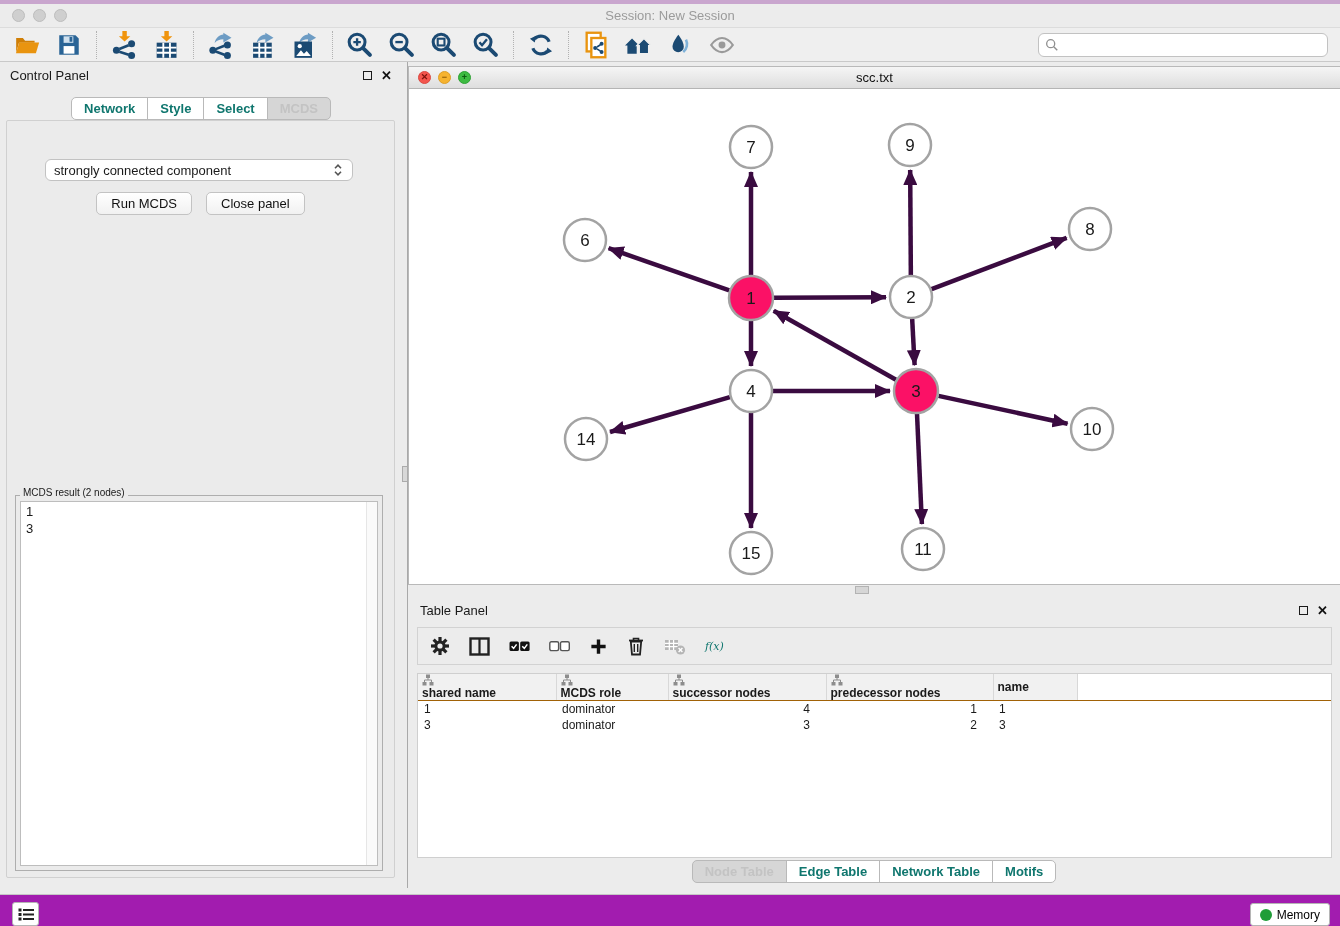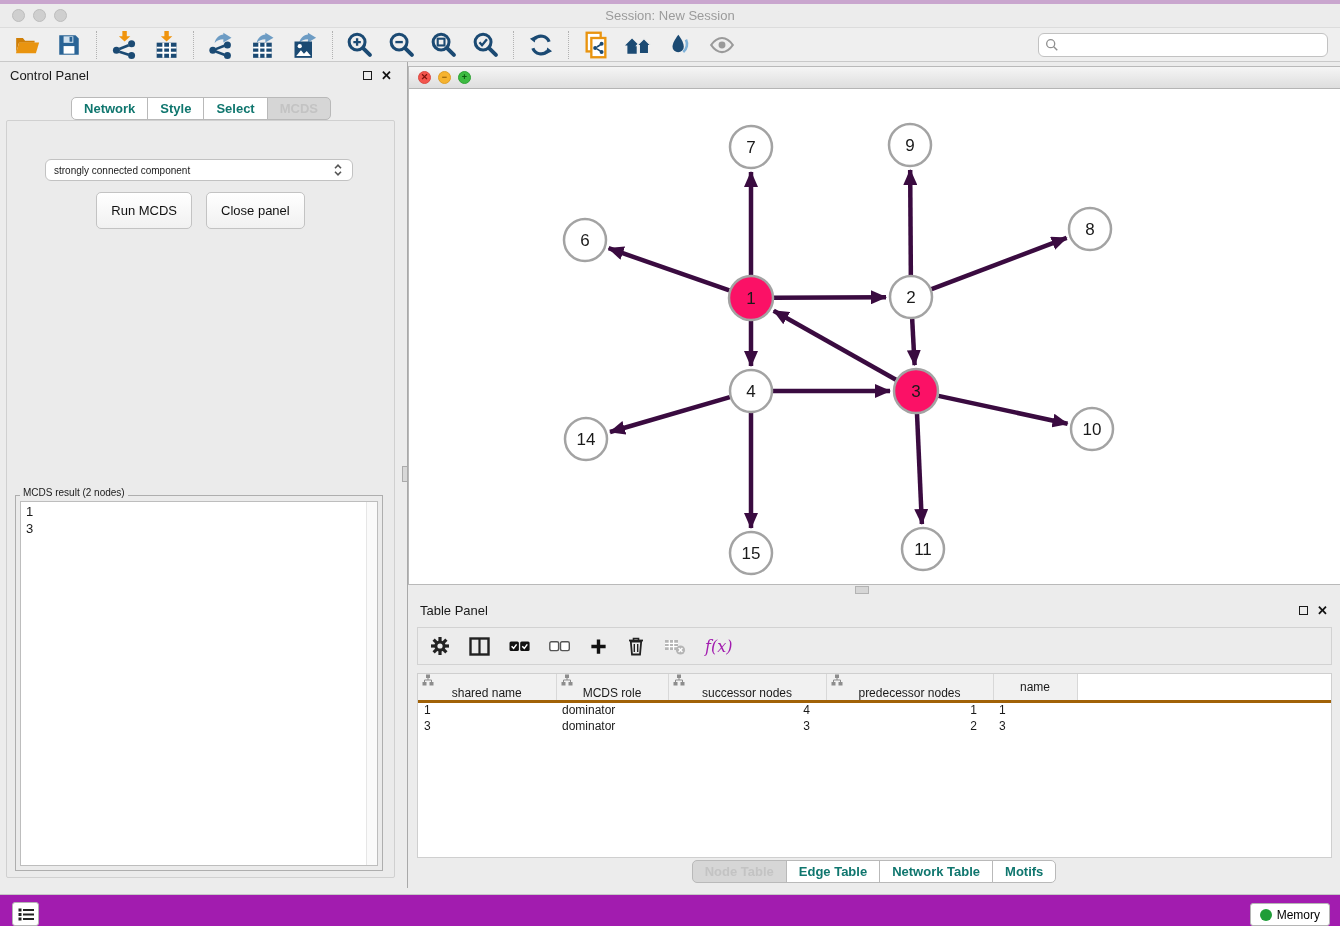--- a/index.html
+++ b/index.html
@@ -24,24 +24,24 @@
   .float-glyph{width:9px;height:9px;border:1.5px solid #1a1a1a;display:inline-block}
   .close-glyph{font-size:13px;font-weight:bold;color:#111;line-height:1;cursor:pointer}
   .seg-tabs{position:absolute;left:0;right:0;display:flex;justify-content:center;z-index:2}
   .cp-tabs{top:35px}
   .seg{padding:3px 12px;font-size:13px;font-weight:600;background:#fff;border:1px solid #b9b9b9;margin-left:-1px;color:#0f766e;cursor:pointer;white-space:nowrap}
   .seg:first-child{border-radius:5px 0 0 5px;margin-left:0}
   .seg:last-child{border-radius:0 5px 5px 0}
   .seg.active{background:#d6d6d6;color:#c3c3c3}
   .cp-body{position:absolute;left:6px;right:7px;top:58px;bottom:10px;background:#ebebeb;border:1px solid #d0d0d0;border-radius:2px}
   .opt-label{margin-top:17px;text-align:center;font-size:13px}
-  .dropdown{position:absolute;top:38px;left:38px;width:308px;height:22px;background:#fff;border:1px solid #c2c2c2;border-radius:6px;display:flex;align-items:center;padding:0 8px;font-size:10px;cursor:pointer}
+  .dropdown{position:absolute;top:38px;left:38px;width:308px;height:22px;background:#fff;border:1px solid #c2c2c2;border-radius:6px;display:flex;align-items:center;padding:0 8px;font-size:13px;cursor:pointer}
   .dd-chevron{margin-left:auto}
   .btn-row{position:absolute;top:71px;left:0;right:0;display:flex;justify-content:center;gap:14px}
-  .btn{padding:10px 14px;font-size:13px;background:linear-gradient(#ffffff,#f1f1f1);border:1px solid #c3c3c3;border-radius:5px;color:#111;cursor:pointer;font-family:"Liberation Sans",sans-serif}
+  .btn{padding:3px 14px;font-size:13px;background:linear-gradient(#ffffff,#f1f1f1);border:1px solid #c3c3c3;border-radius:5px;color:#111;cursor:pointer;font-family:"Liberation Sans",sans-serif}
   .result-fieldset{position:absolute;left:8px;right:11px;top:374px;bottom:6px;border:1px solid #aeaeae}
   .result-legend{position:absolute;top:-9px;left:4px;background:#ebebeb;padding:0 3px;font-size:10px}
   .result-area{position:absolute;left:4px;right:4px;top:5px;bottom:4px;background:#fff;border:1px solid #bdbdbd;font-size:13px;line-height:17px;padding:1px 5px;overflow:hidden}
   .result-scroll{position:absolute;right:5px;top:6px;bottom:5px;width:11px;background:#fafafa;border-left:1px solid #e6e6e6}
   
   .vsplit{position:absolute;left:402px;top:62px;width:6px;bottom:38px;background:#ececec;border-right:1px solid #a9a9a9}
   .vgrip{position:absolute;left:0;top:404px;width:6px;height:16px;background:#d8d8d8;border:1px solid #ababab}
   .hgrip{position:absolute;left:855px;top:586px;width:14px;height:8px;background:#d6d6d6;border:1px solid #b3b3b3;z-index:3}
   
   .network-window{position:absolute;left:408px;top:66px;right:0;height:519px;background:#fff;border:1px solid #b9b9b9;border-right:none}
@@ -51,24 +51,24 @@
   .nlight{width:13px;height:13px;border-radius:50%;font-size:9px;font-weight:bold;display:flex;align-items:center;justify-content:center;line-height:1;cursor:pointer}
   .nlight.red{background:#f4554d;border:1px solid #d94a42;color:#7c120c}
   .nlight.yellow{background:#f6b32f;border:1px solid #dd9f28;color:#8a5a06}
   .nlight.green{background:#3dbb41;border:1px solid #2fa135;color:#0d5c10}
   .net-canvas{position:absolute;top:22px;left:0;right:0;bottom:0;background:#fff}
   
   .table-panel{position:absolute;left:408px;top:597px;right:0;bottom:38px;background:#ececec}
   .tp-header{height:26px;display:flex;align-items:center;padding:0 12px;font-size:13px}
   .tp-toolbar{position:absolute;left:9px;right:8px;top:30px;height:38px;background:#ececec;border:1px solid #d2d2d2;display:flex;align-items:center;padding:0 12px;gap:19px}
   .tp-tool{background:none;border:none;display:flex;align-items:center;justify-content:center;cursor:pointer}
-  .fx-label{font-family:"DejaVu Serif",serif;font-style:italic;font-size:16px;color:#a21caf}
+  .fx-label{font-family:"DejaVu Serif",serif;font-style:italic;font-size:11px;color:#0f766e}
   .tp-tablewrap{position:absolute;left:9px;right:8px;top:76px;bottom:30px;background:#fff;border:1px solid #cfcfcf;overflow:hidden}
   table.node-table{width:100%;border-collapse:collapse;table-layout:fixed;font-size:12px}
-  .node-table th{background:#f1f1f1;border-right:1px solid #d8d8d8;border-bottom:3px solid #a16207;height:19px;font-weight:normal;text-align:center;padding:0 4px;white-space:nowrap;overflow:hidden}
+  .node-table th{background:#f1f1f1;border-right:1px solid #d8d8d8;border-bottom:1px solid #a16207;height:19px;font-weight:bold;text-align:left;padding:0 4px;white-space:nowrap;overflow:hidden}
   .node-table th .hicon{vertical-align:-1px;margin-right:5px}
   .node-table th.filler{background:#fff;border-right:none}
   .node-table td{height:16px;padding:0 6px;white-space:nowrap;overflow:hidden}
   .node-table td.r{text-align:right;padding-right:16px}
   .tp-tabs{position:absolute;left:0;right:0;bottom:5px;display:flex;justify-content:center}
   
   .statusbar{position:absolute;left:0;right:0;bottom:0;height:32px;background:#a21caf;border-top:1px solid #c6c6c6}
   .list-btn{position:absolute;left:12px;top:7px;width:27px;height:24px;background:#fff;border:1px solid #b5b5b5;border-radius:3px;display:flex;align-items:center;justify-content:center;cursor:pointer}
   .memory-btn{position:absolute;right:10px;top:8px;height:23px;background:#fff;border:1px solid #b5b5b5;border-radius:3px;display:flex;align-items:center;gap:5px;padding:0 9px;font-size:12px;cursor:pointer;font-family:"Liberation Sans",sans-serif}
   .mem-dot{width:12px;height:12px;border-radius:50%;background:#1f9d38}
@@ -304,20 +304,21 @@
     <div class="vgrip"></div>
   </div>
 
 <section class="network-window">
   <div class="net-titlebar">
     <div class="net-lights">
       <span class="nlight red">✕</span>
       <span class="nlight yellow">−</span>
       <span class="nlight green">+</span>
     </div>
+    <div class="net-title">scc.txt</div>
   </div>
   <div class="net-canvas">
     <svg width="932" height="497" viewBox="0 0 932 497">
         <defs>
           <marker id="arw" viewBox="0 0 16 14" refX="15" refY="7" markerWidth="16" markerHeight="14" orient="auto" markerUnits="userSpaceOnUse">
             <path d="M0,0 L16,7 L0,14 z" fill="#3a0b40"></path>
           </marker>
         </defs>
         <line x1="342" y1="186" x2="342" y2="83" stroke="#3a0b40" stroke-width="4.5" marker-end="url(#arw)"></line>
         <line x1="320.28718253123094" y1="201.4135938964542" x2="199.60088855300984" y2="159.24609359081066" stroke="#3a0b40" stroke-width="4.5" marker-end="url(#arw)"></line>

